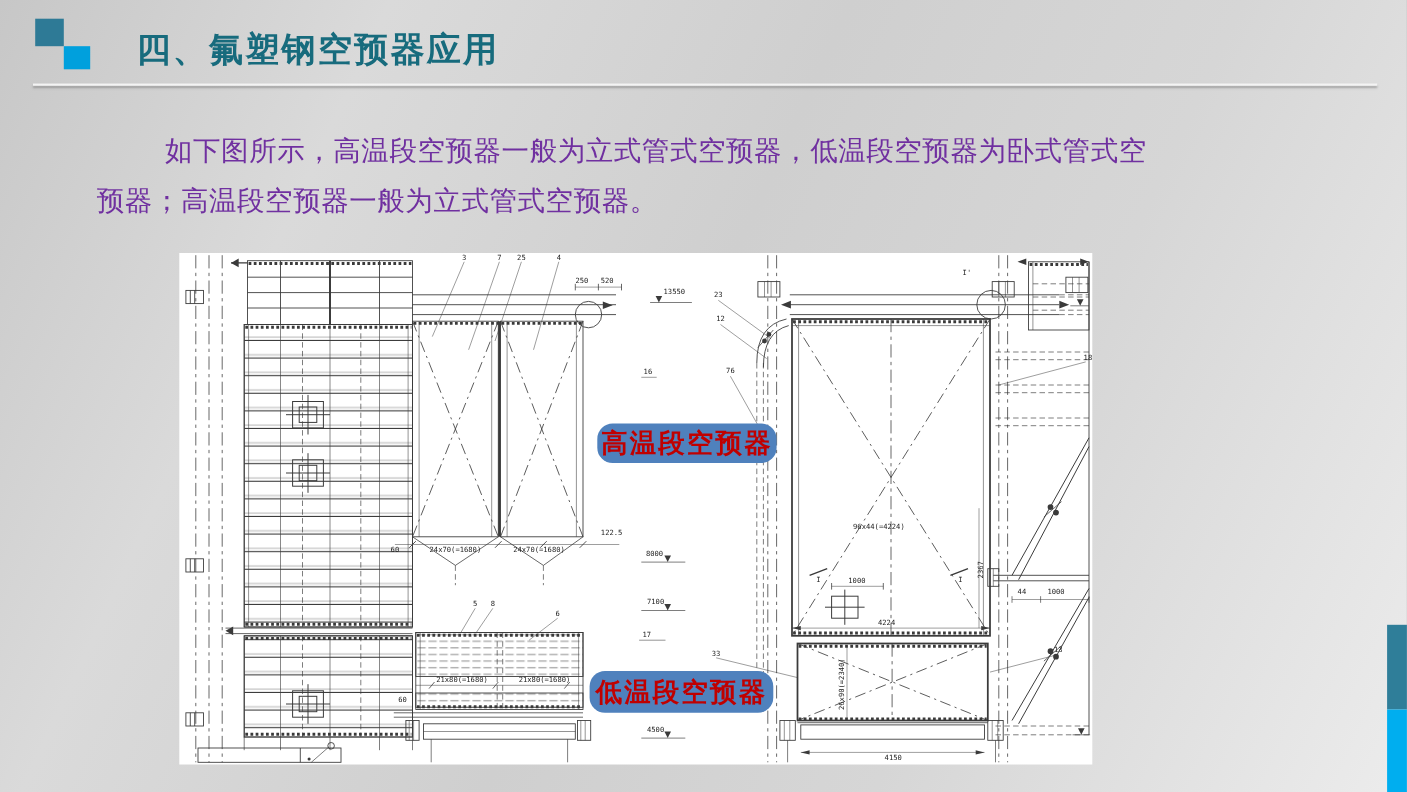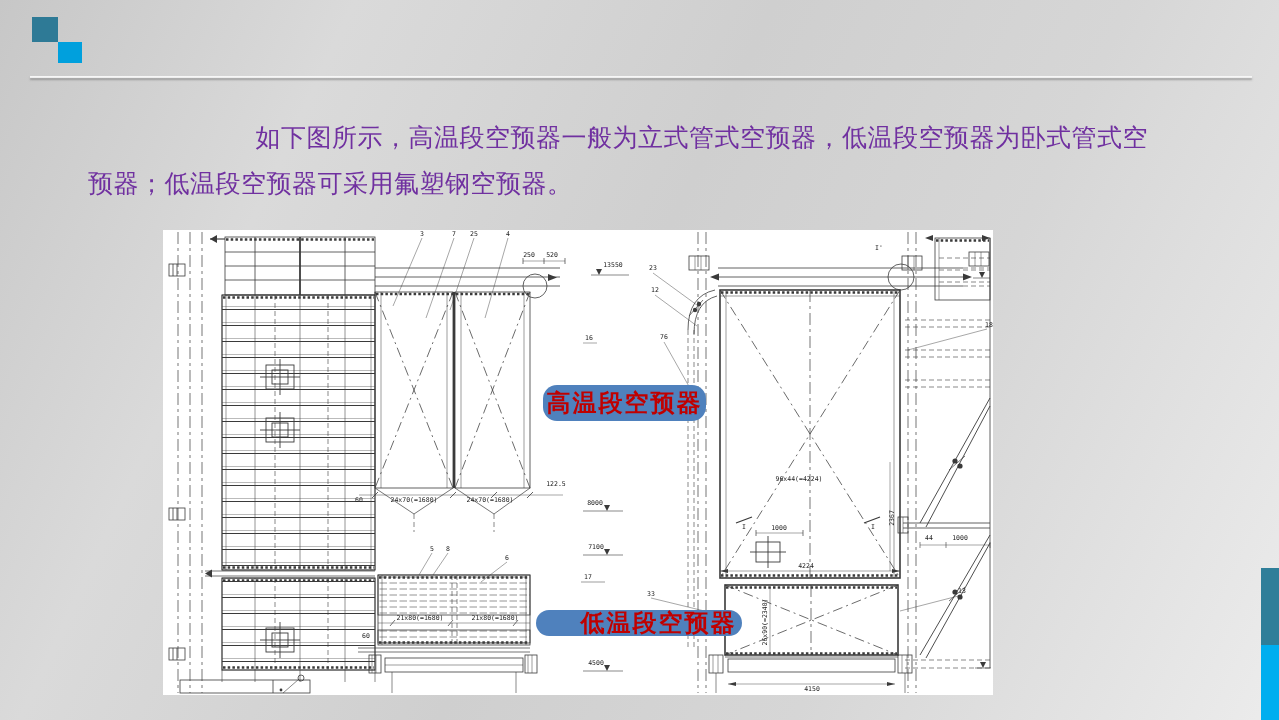--- a/index.html
+++ b/index.html
@@ -17,31 +17,31 @@
   }
   .rule{
     position:absolute;left:30px;top:76px;width:1222px;height:2px;
     background:linear-gradient(180deg,#fbfbfb,#e8e8e8);
     box-shadow:0 2px 2px rgba(110,110,110,.55);
   }
   .body-text{
     position:absolute;left:88px;top:114px;width:1060px;
     color:var(--body-text);font-size:25px;line-height:46px;letter-spacing:.5px;
   }
-  .body-text .l1{padding-left:62px;text-align:right;}
+  .body-text .l1{padding-left:62px;}
   .panel{
     position:absolute;left:163px;top:230px;width:830px;height:465px;background:#ffffff;
   }
   .overlay-label{
     position:absolute;display:flex;align-items:center;justify-content:center;
     background:var(--label-bg);color:var(--label-text);
     font-size:24px;font-weight:bold;letter-spacing:2px;z-index:5;white-space:nowrap;border-radius:14px;
   }
   .lab-high{left:543px;top:385px;width:163px;height:36px;}
-  .lab-low{left:536px;top:610px;width:167px;height:26px;padding-left:39px;}
+  .lab-low{left:536px;top:610px;width:167px;height:38px;}
   .edge-bar{position:absolute;width:18px;}
   .bar-teal{left:1261px;top:568px;height:77px;background:var(--bar-teal);}
   .bar-blue{left:1261px;top:645px;height:75px;background:var(--bar-blue);}
   
   svg .ln{stroke:var(--drawing-line);fill:none;stroke-width:.8px;}
   svg .axis{stroke-dasharray:12 4 3 4;stroke-width:.7px;}
   svg .xl{stroke-dasharray:10 4 2 4;stroke-width:.75px;}
   svg .dsh{stroke-dasharray:5 3;stroke-width:.6px;}
   svg .bolt{stroke-width:2.6px;stroke-dasharray:2.5 2.2;}
   svg .thin{stroke-width:.45px;}
@@ -53,26 +53,27 @@
   }
 </style>
 </head>
 <body>
 
 <div class="slide" data-name="presentation-slide">
 
   <div class="deco-sq sq-teal" data-name="deco-square-teal-icon"></div>
   <div class="deco-sq sq-blue" data-name="deco-square-blue-icon"></div>
 
+  <div class="title" data-name="page-title">四、氟塑钢空预器应用</div>
 
   <div class="rule" data-name="title-divider"></div>
 
   <div class="body-text" data-name="body-paragraph">
     <div class="l1" data-name="body-line-1">如下图所示，高温段空预器一般为立式管式空预器，低温段空预器为卧式管式空</div>
-    <div class="l2" data-name="body-line-2">预器；低温段空预器可采用氟塑钢空预器。</div>
+    <div class="l2" data-name="body-line-2">预器；高温段空预器一般为立式管式空预器。</div>
   </div>
 
   <div class="panel" data-name="drawing-panel">
     <svg data-name="engineering-drawing" width="830" height="465" viewBox="0 0 830 465">
       <defs>
         <pattern id="rows" width="10" height="16" patternUnits="userSpaceOnUse">
           <path d="M0 15.5H10" stroke="#3a3a3a" stroke-width="1"></path>
           <path d="M0 12.5H10" stroke="#3a3a3a" stroke-width="0.35"></path>
         </pattern>
         <pattern id="tubes" width="10" height="6" patternUnits="userSpaceOnUse">

